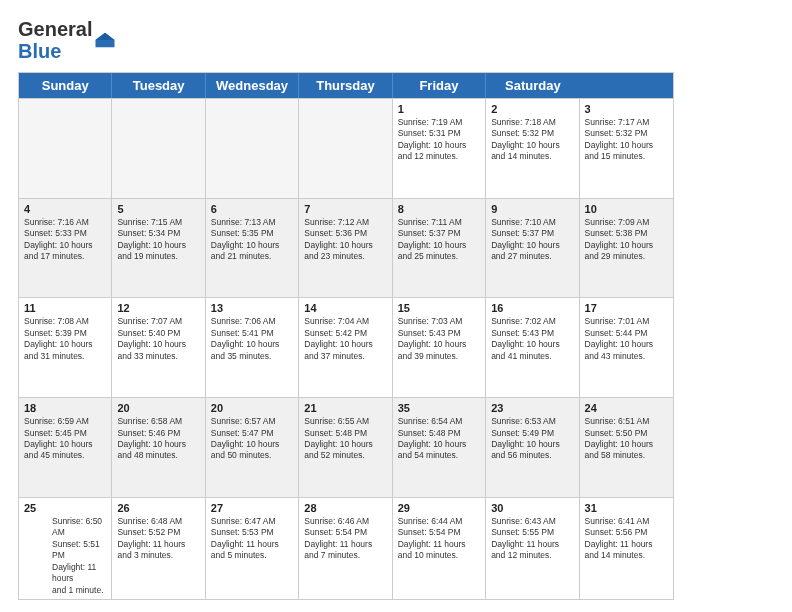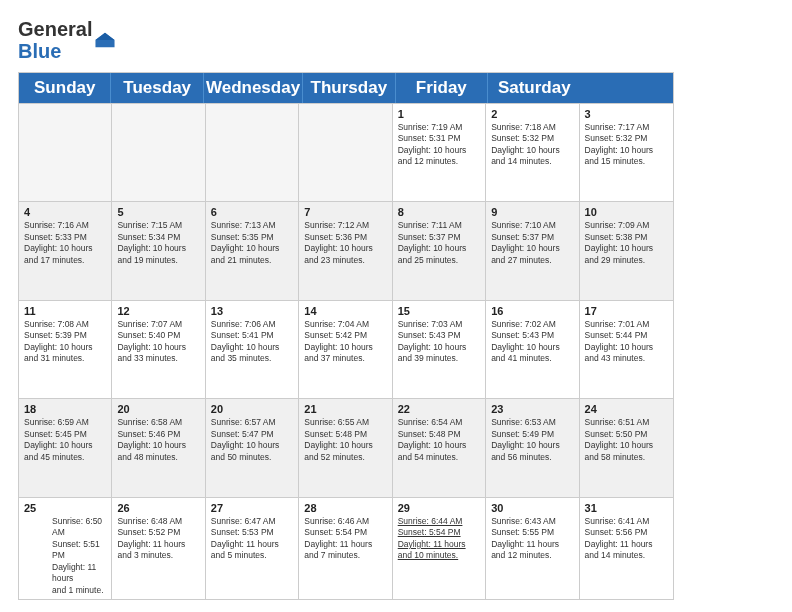--- a/index.html
+++ b/index.html
@@ -59,21 +59,21 @@
       flex-direction: column;
       border: 1px solid #ccc;
     }
     .cal-header {
       display: grid;
       grid-template-columns: repeat(7, 1fr);
       background: #2a6db5;
     }
     .cal-header-cell {
       color: #fff;
-      font-size: 17px;
+      font-size: 13px;
       font-weight: bold;
       text-align: center;
       padding: 5px 2px;
       border-right: 1px solid #4a8dce;
     }
     .cal-header-cell:last-child { border-right: none; }
     .cal-body {
       flex: 1;
       display: flex;
       flex-direction: column;
@@ -294,21 +294,21 @@
 and 50 minutes.</div>
           </div>
           <div class="cal-cell alt-row">
             <div class="day-number">21</div>
             <div class="cell-info" style="white-space: pre-line;">Sunrise: 6:55 AM
 Sunset: 5:48 PM
 Daylight: 10 hours
 and 52 minutes.</div>
           </div>
           <div class="cal-cell alt-row">
-            <div class="day-number">22</div>
+            <div class="day-number">35</div>
             <div class="cell-info" style="white-space: pre-line;">Sunrise: 6:54 AM
 Sunset: 5:48 PM
 Daylight: 10 hours
 and 54 minutes.</div>
           </div>
           <div class="cal-cell alt-row">
             <div class="day-number">23</div>
             <div class="cell-info" style="white-space: pre-line;">Sunrise: 6:53 AM
 Sunset: 5:49 PM
 Daylight: 10 hours
@@ -346,21 +346,21 @@
           </div>
           <div class="cal-cell">
             <div class="day-number">28</div>
             <div class="cell-info" style="white-space: pre-line;">Sunrise: 6:46 AM
 Sunset: 5:54 PM
 Daylight: 11 hours
 and 7 minutes.</div>
           </div>
           <div class="cal-cell">
             <div class="day-number">29</div>
-            <div class="cell-info" style="white-space: pre-line; text-decoration: underline;">Sunrise: 6:44 AM
+            <div class="cell-info" style="white-space: pre-line;">Sunrise: 6:44 AM
 Sunset: 5:54 PM
 Daylight: 11 hours
 and 10 minutes.</div>
           </div>
           <div class="cal-cell">
             <div class="day-number">30</div>
             <div class="cell-info" style="white-space: pre-line;">Sunrise: 6:43 AM
 Sunset: 5:55 PM
 Daylight: 11 hours
 and 12 minutes.</div>

